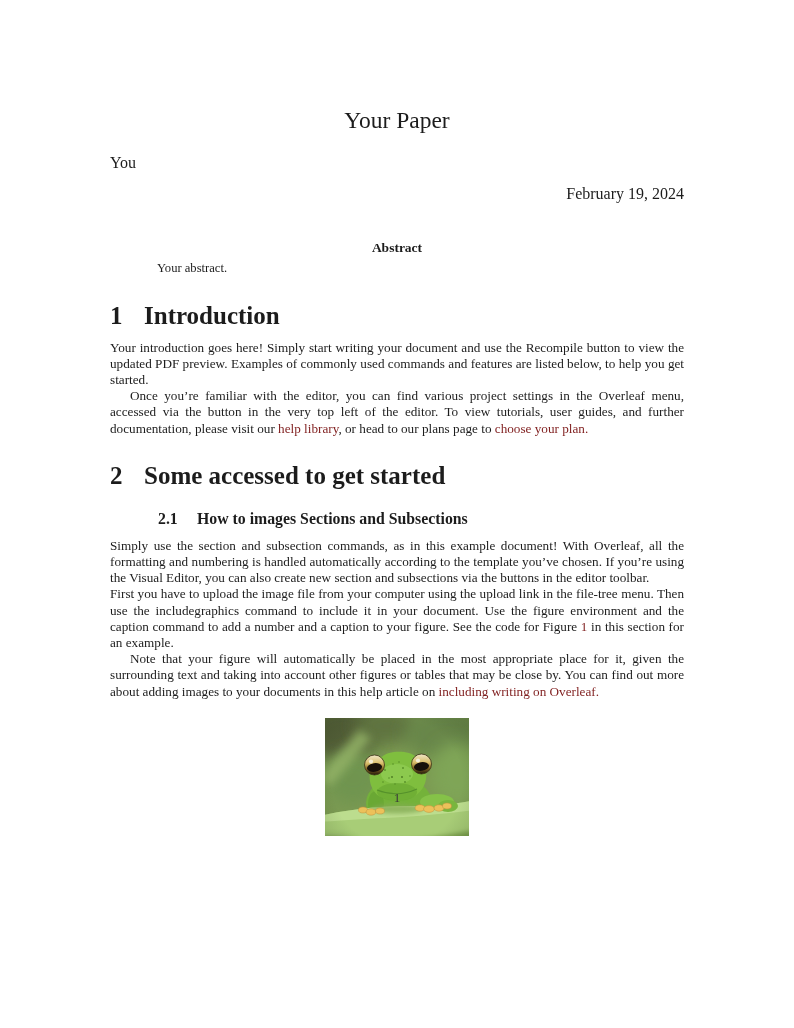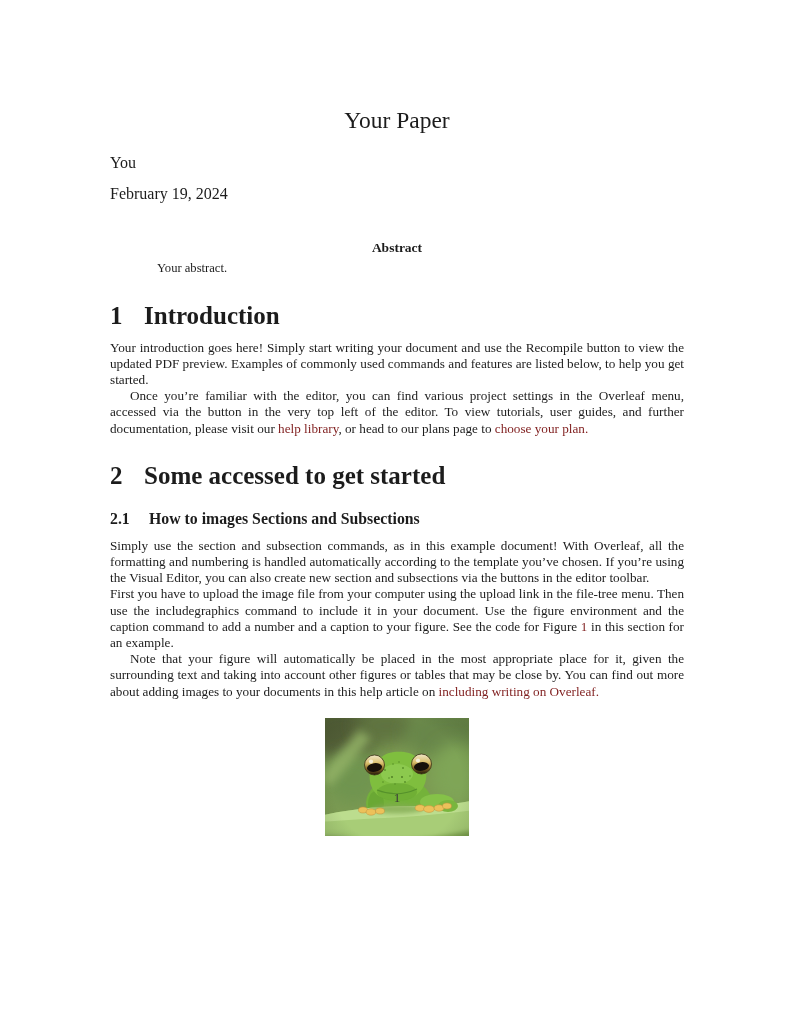--- a/index.html
+++ b/index.html
@@ -23,21 +23,21 @@
     line-height: 28px;
   }
   .paper-author {
     margin-top: 19px;
     text-align: left;
     font-size: 16px;
     line-height: 19px;
   }
   .paper-date {
     margin-top: 12px;
-    text-align: left;
+    text-align: right;
     font-size: 16px;
     line-height: 19px;
   }
 
   .abstract-heading {
     margin-top: 37px;
     text-align: center;
     font-weight: bold;
     font-size: 13.5px;
     line-height: 16px;
@@ -57,21 +57,21 @@
     font-weight: bold;
   }
   .sec-heading .sec-num { display: inline-block; min-width: 34px; }
 
   .subsec-heading {
     margin: 22px 0 10px 0;
     font-size: 15.8px;
     line-height: 19px;
     font-weight: bold;
   }
-  .subsec-heading .subsec-num { display: inline-block; min-width: 39px; }
+  .subsec-heading .subsec-num { display: inline-block; min-width: 39px; margin-left: 48px; }
 
   p.body-par {
     margin: 0;
     font-size: 13.2px;
     line-height: 16.2px;
     text-align: justify;
   }
   p.body-par.indent { text-indent: 20px; }
 
   a.doc-link { color: #7f1d1d; text-decoration: none; cursor: pointer; }

